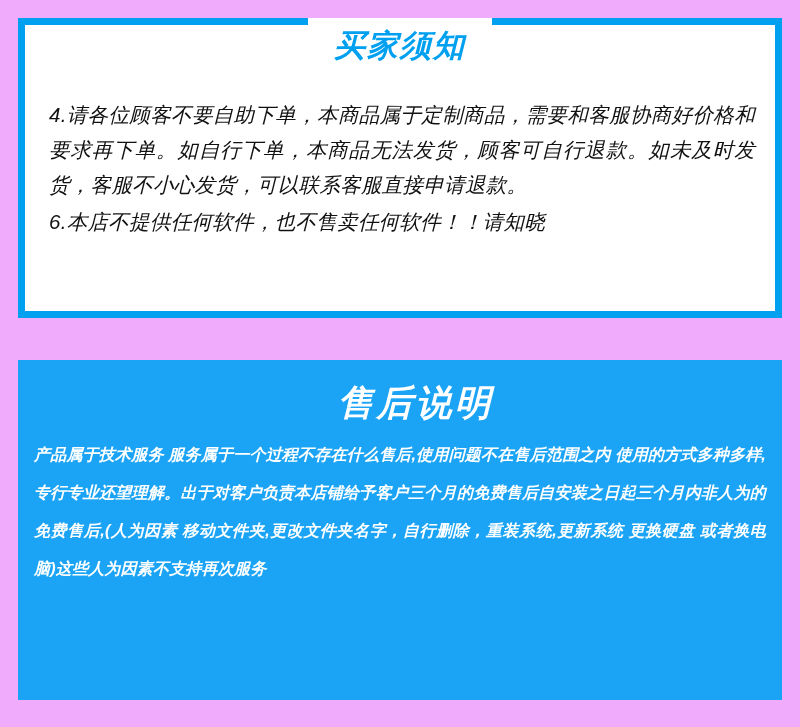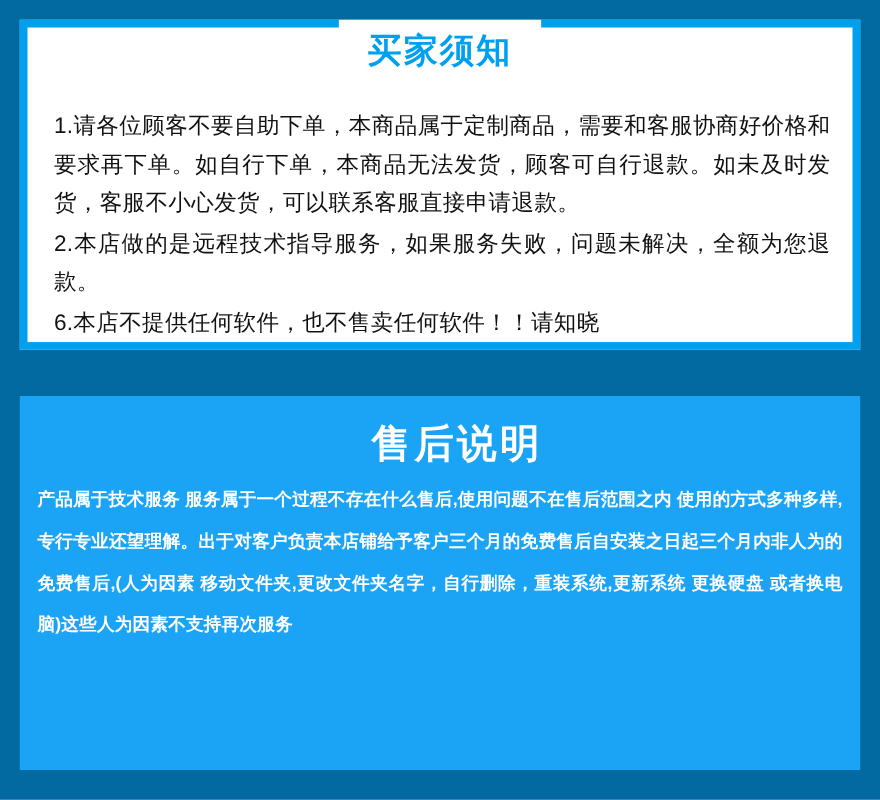--- a/index.html
+++ b/index.html
@@ -10,22 +10,23 @@
     width: 800px;
     height: 727px;
     background: #ffffff;
     font-family: "Liberation Sans", sans-serif;
     overflow: hidden;
   }
   .page {
     position: relative;
     width: 800px;
     height: 727px;
-    background: #0369a1;
+    background: #f0abfc;
     box-sizing: border-box;
+    font-style: italic;
   }
 
   
   .notice-box {
     position: absolute;
     left: 18px;
     top: 18px;
     width: 764px;
     height: 300px;
     border: 7px solid #00a0f0;
@@ -97,22 +98,21 @@
 </head>
 <body>
 
 <div class="page">
 
   <div class="notice-box">
     <div class="notice-title-wrap">
       <div class="notice-title">买家须知</div>
     </div>
     <div class="notice-body">
-      <p class="notice-line" style="margin: 0px 0px 2px;">1.请各位顾客不要自助下单，本商品属于定制商品，需要和客服协商好价格和要求再下单。如自行下单，本商品无法发货，顾客可自行退款。如未及时发货，客服不小心发货，可以联系客服直接申请退款。</p>
-      <p class="notice-line" style="margin: 2px 0px;">2.本店做的是远程技术指导服务，如果服务失败，问题未解决，全额为您退款。</p>
+      <p class="notice-line" style="margin: 0px 0px 2px;">4.请各位顾客不要自助下单，本商品属于定制商品，需要和客服协商好价格和要求再下单。如自行下单，本商品无法发货，顾客可自行退款。如未及时发货，客服不小心发货，可以联系客服直接申请退款。</p>
       <p class="notice-line" style="margin: 2px 0px;">6.本店不提供任何软件，也不售卖任何软件！！请知晓</p>
     </div>
   </div>
 
   <div class="after-box">
     <div class="after-title">售后说明</div>
     <div class="after-body">产品属于技术服务 服务属于一个过程不存在什么售后,使用问题不在售后范围之内 使用的方式多种多样,专行专业还望理解。出于对客户负责本店铺给予客户三个月的免费售后自安装之日起三个月内非人为的免费售后,(人为因素 移动文件夹,更改文件夹名字，自行删除，重装系统,更新系统 更换硬盘 或者换电脑)这些人为因素不支持再次服务</div>
   </div>
 
 </div>

